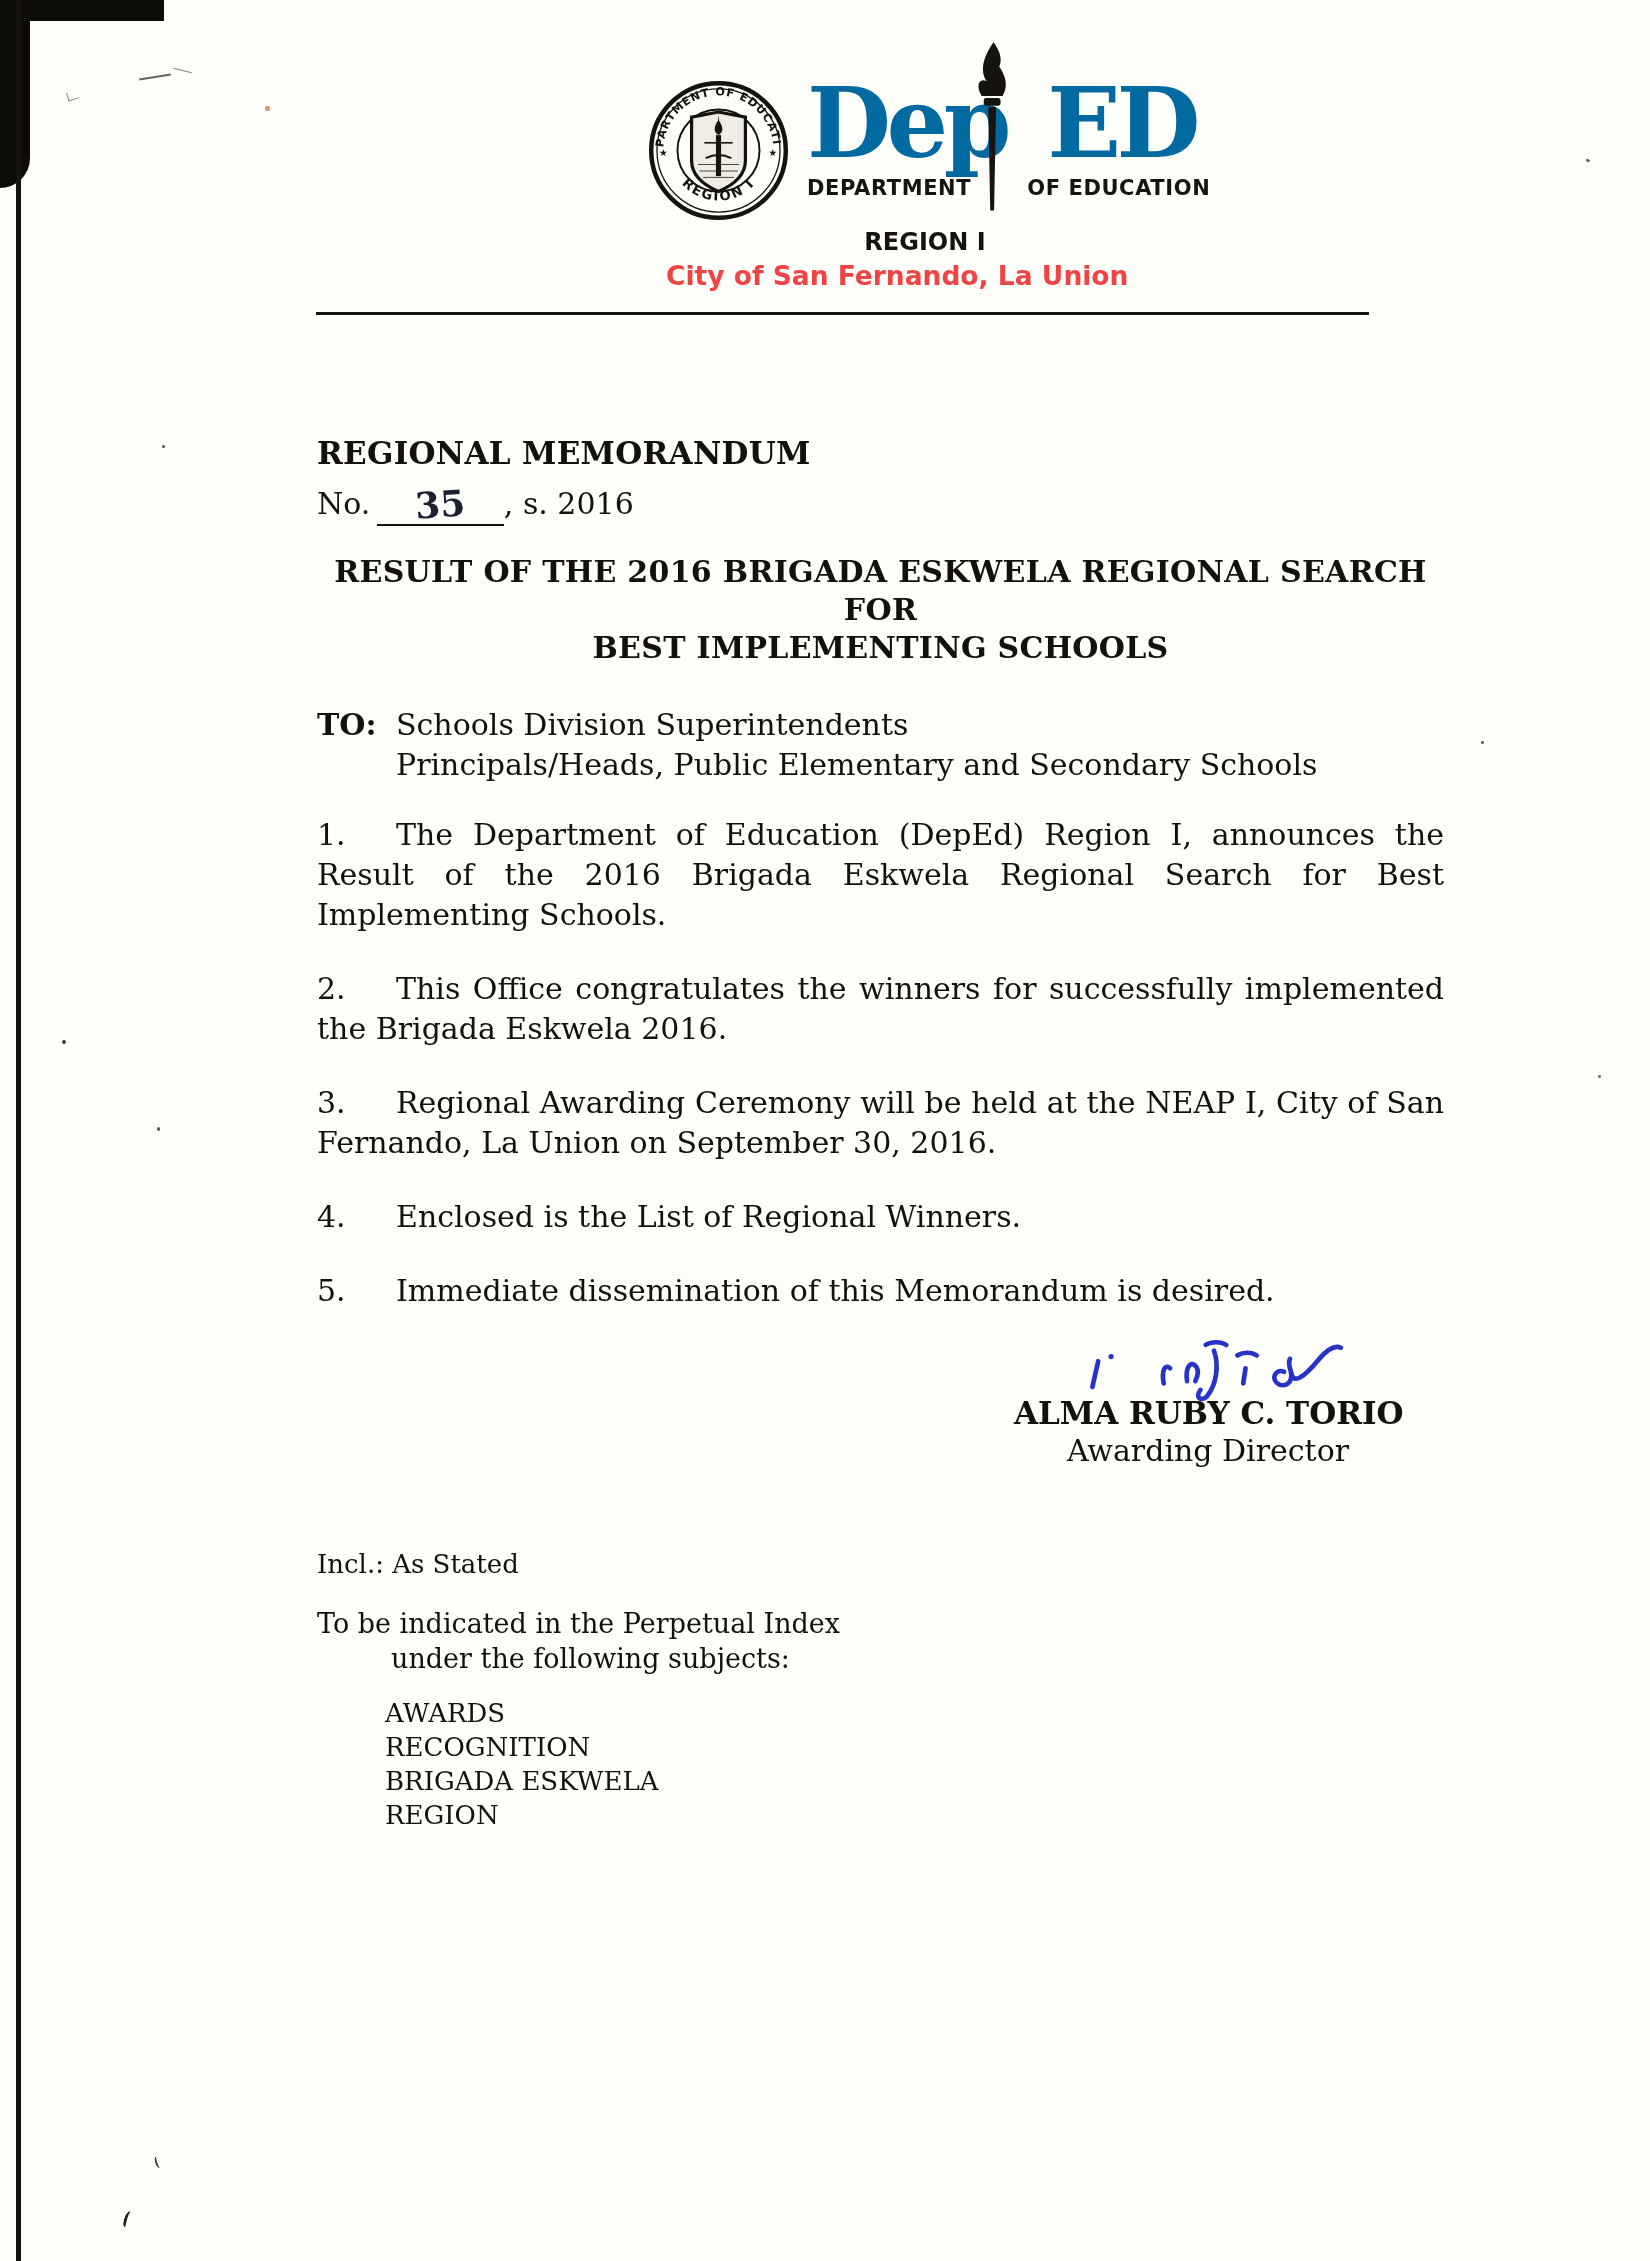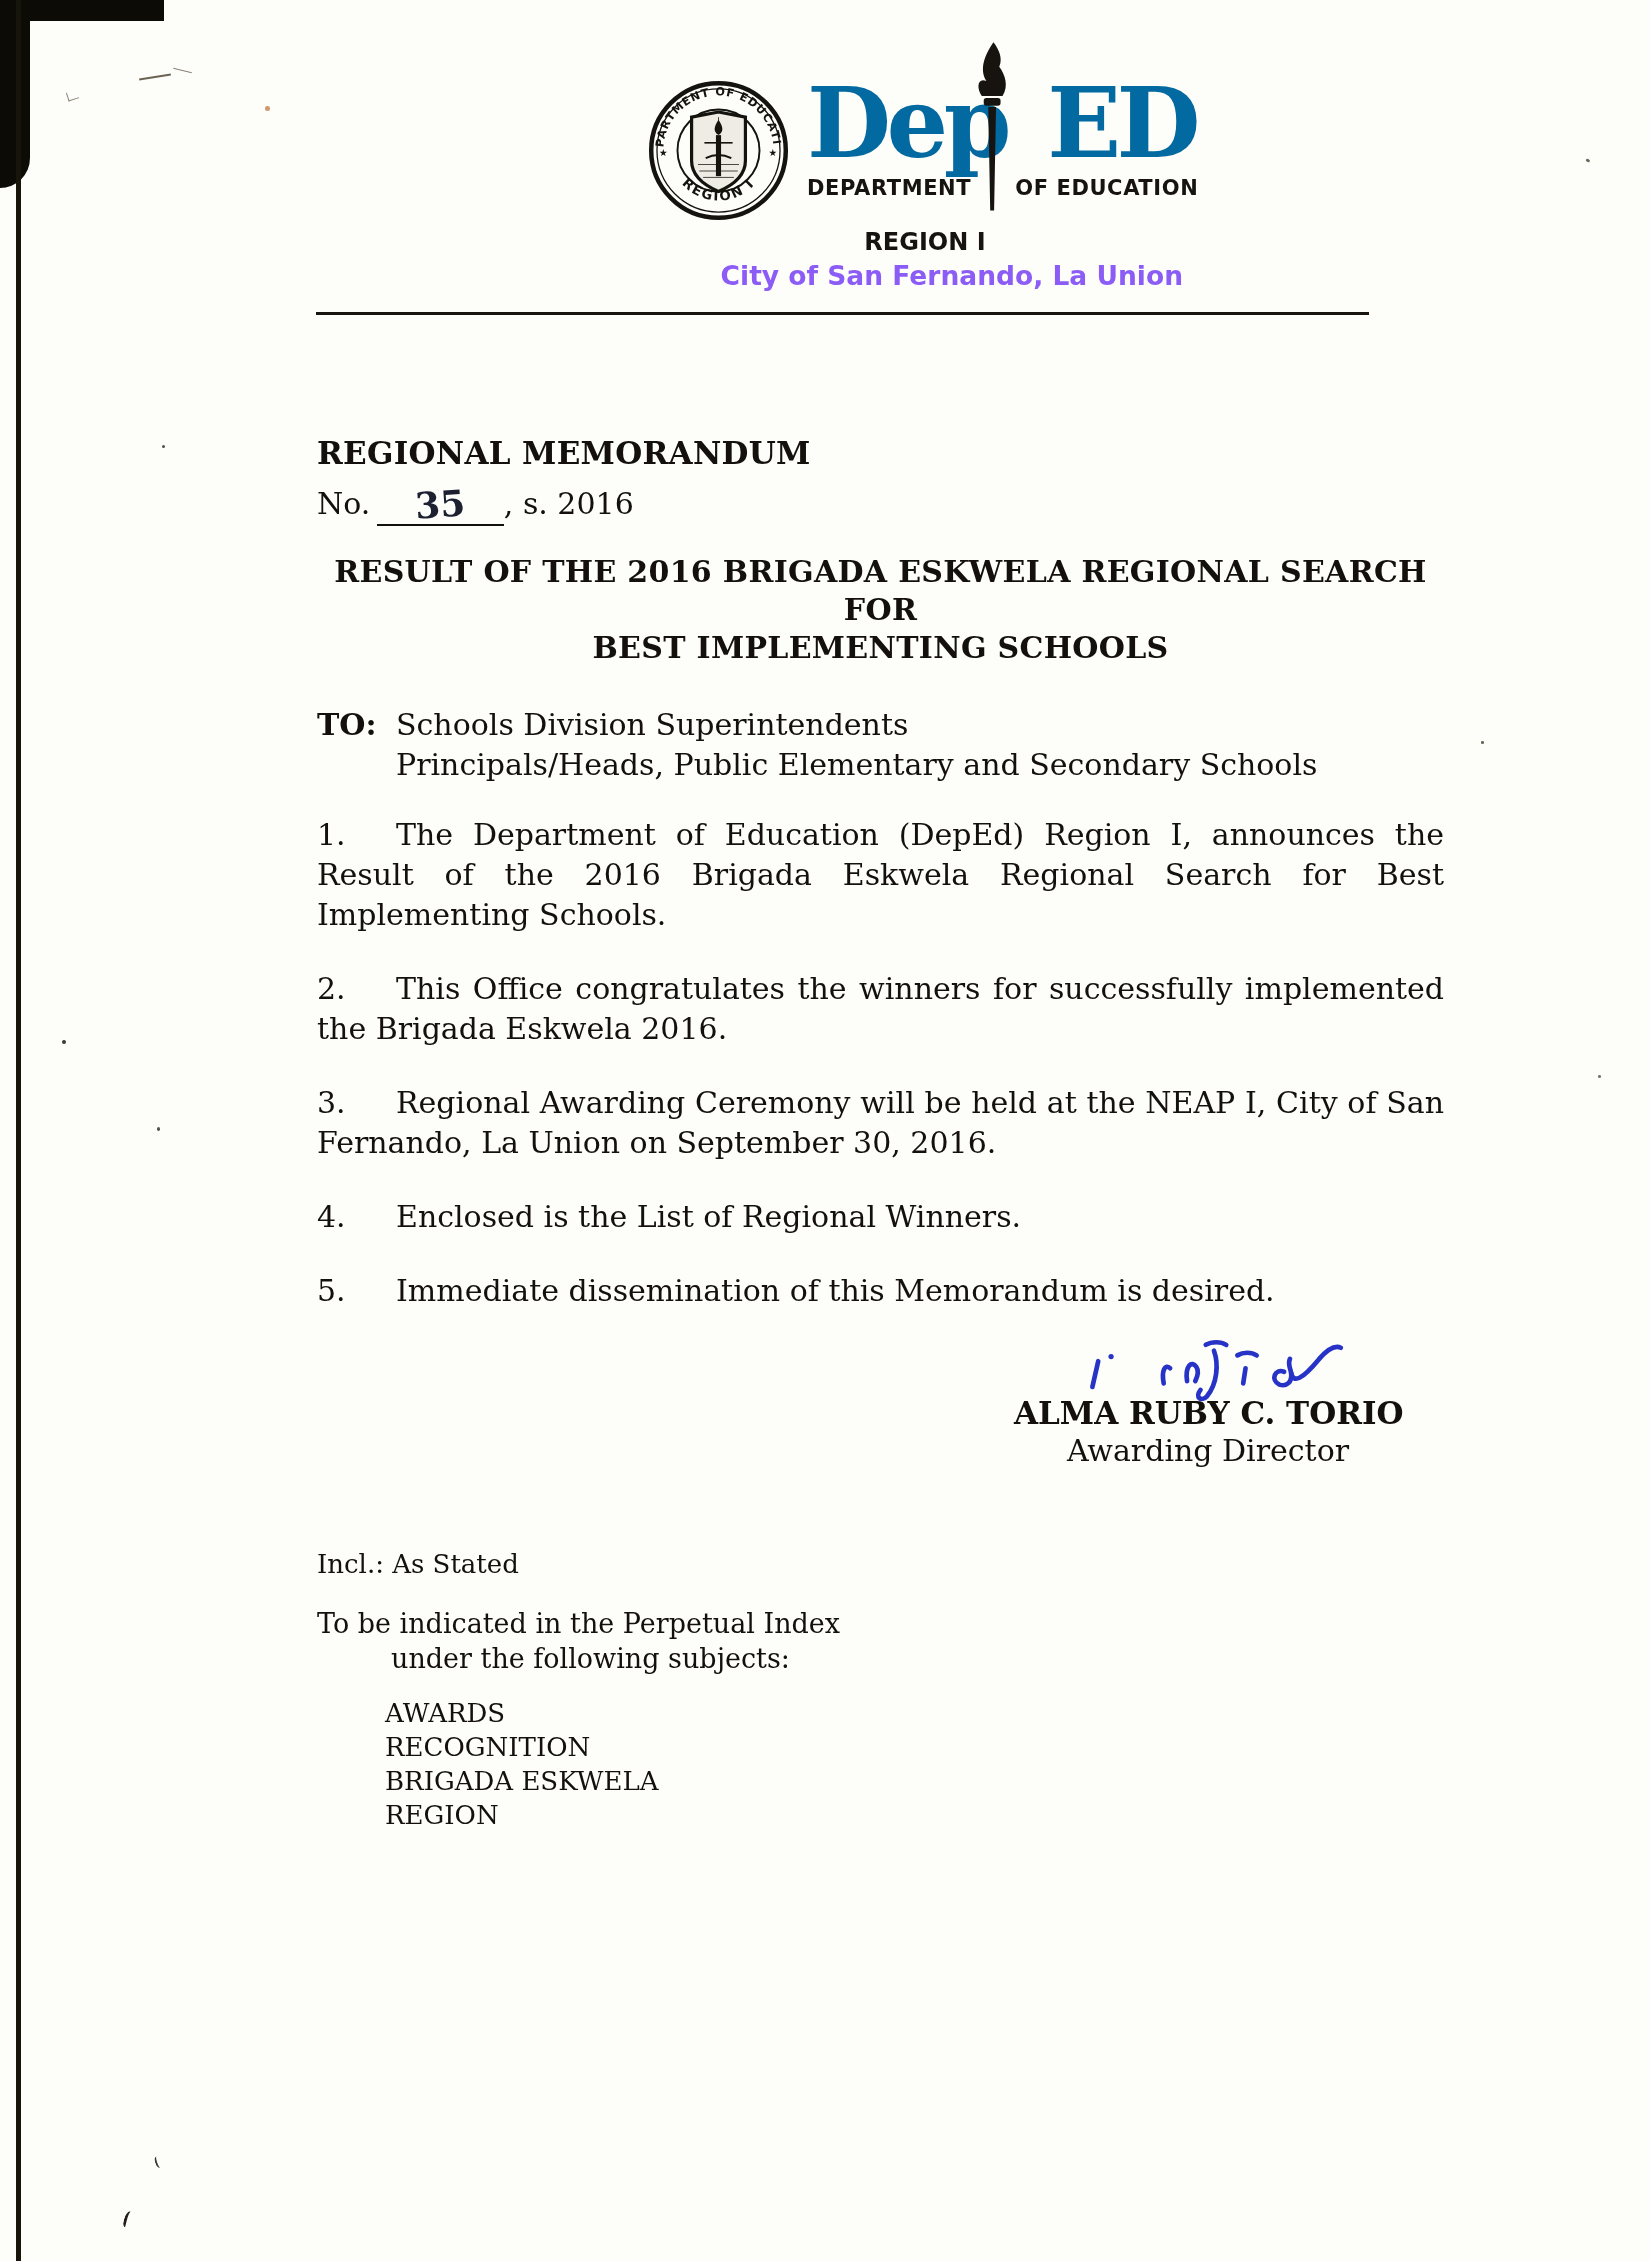--- a/index.html
+++ b/index.html
@@ -25,31 +25,31 @@
   .wordmark-block{position:absolute;left:807px;top:75px;width:414px;}
   .wordmark{
     position:relative;
     font-family:"DejaVu Serif", serif;font-weight:bold;
     font-size:97px;line-height:97px;letter-spacing:-4.5px;color:#0369a1;
     white-space:nowrap;
   }
   .wm-gap{display:inline-block;width:40px;}
   .wm-torch{position:absolute;left:163px;top:-34px;}
   .wordmark-sub{
-    display:flex;gap:44px;margin-top:3.9px;
+    display:flex;gap:56px;margin-top:3.9px;
     font-family:"DejaVu Sans", sans-serif;font-weight:bold;
     font-size:21px;letter-spacing:0.6px;color:#171410;white-space:nowrap;
   }
   .region-line{
     position:absolute;left:744px;top:228px;width:362px;text-align:center;
     font-family:"DejaVu Sans", sans-serif;font-weight:bold;font-size:24px;color:#171410;
   }
   .city-line{
-    position:absolute;left:666px;top:260px;width:517px;text-align:right;
-    font-family:"DejaVu Sans", sans-serif;font-weight:bold;font-size:26.5px;color:#8b5cf6;
+    position:absolute;left:666px;top:260px;width:517px;text-align:left;
+    font-family:"DejaVu Sans", sans-serif;font-weight:bold;font-size:26.5px;color:#ef4444;
   }
   .head-rule{position:absolute;left:316px;top:312px;width:1053px;height:3.2px;background:#18150f;}
 
   
   .doc{position:absolute;left:317px;top:435px;width:1127px;}
   .memo-heading{
     margin:0;font-size:31px;font-weight:bold;line-height:36px;letter-spacing:0.3px;
   }
   .memo-no{margin-top:10.3px;font-size:30px;line-height:41px;}
   .no-blank{

